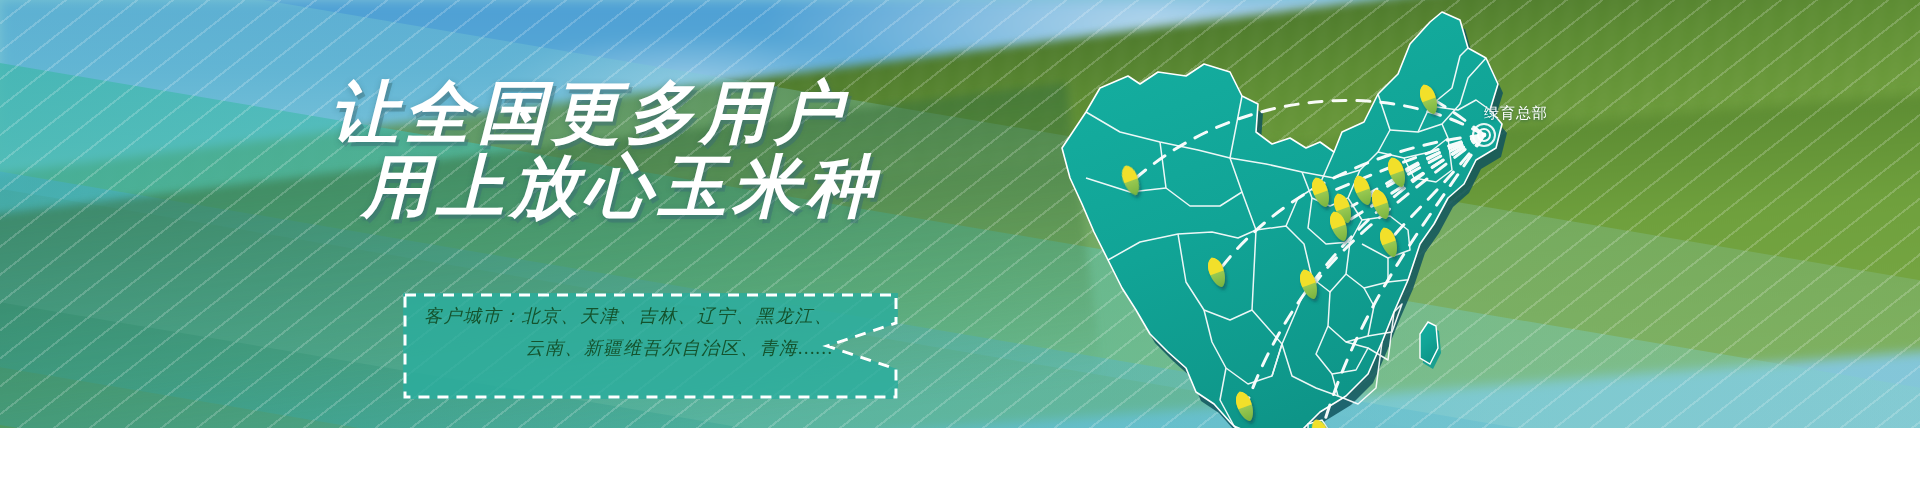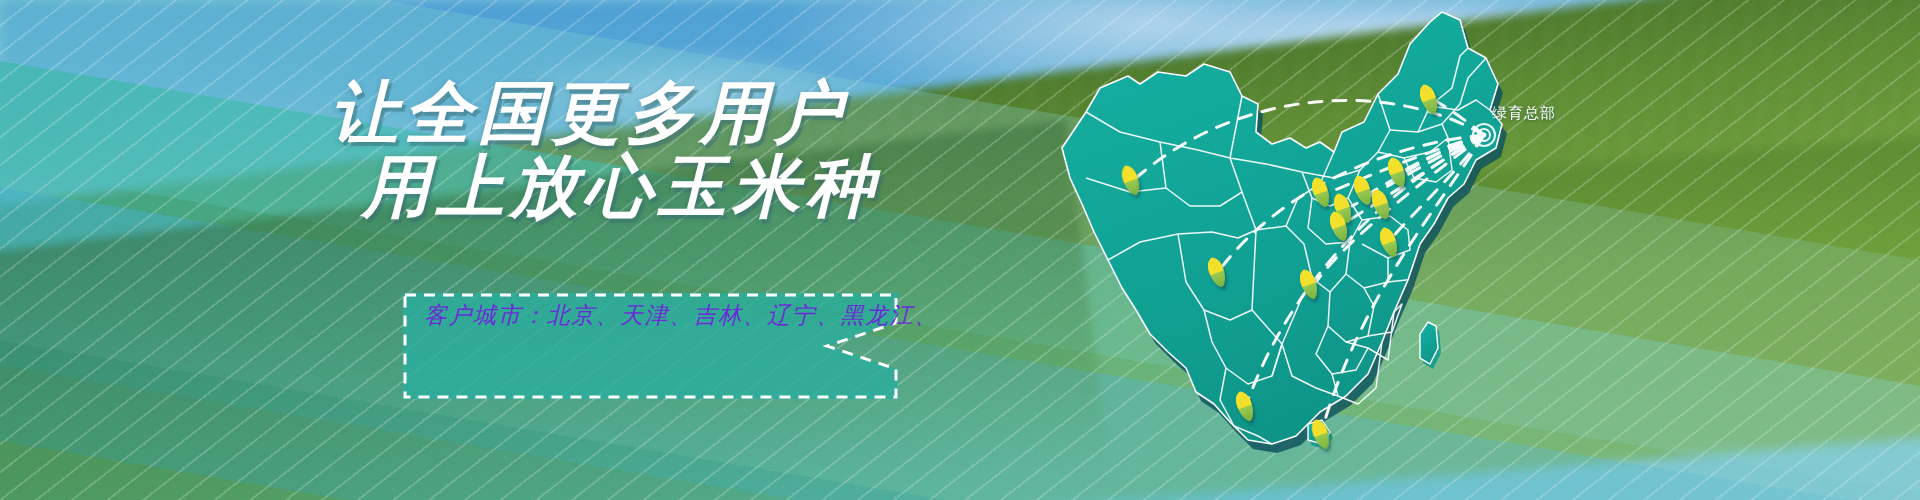--- a/index.html
+++ b/index.html
@@ -2,21 +2,21 @@
 <html><head>
 <meta charset="utf-8">
 <title>Banner</title>
 <style>
   html,body{margin:0;padding:0;background:#fff;}
   body{font-family:"Liberation Sans","DejaVu Sans",sans-serif;}
 
   .banner{
     position:relative;
     width:1920px;
-    height:500px;
+    height:428px;
     overflow:hidden;
     background:#7fc3d8;
   }
 
   
   .bg-photo{position:absolute;inset:0;overflow:hidden;}
 
   
   .bg-sky{
     position:absolute;left:0;top:0;width:100%;height:62%;
@@ -133,24 +133,24 @@
   }
   .infobox-border{
     position:absolute;left:403px;top:293px;
     width:495px;height:106px;
     z-index:7;
     pointer-events:none;
   }
   .infobox-text{
     position:absolute;left:424px;top:300px;
     z-index:8;
-    color:#6d28d9;
+    color:#14532d;
     font-family:"Liberation Serif","DejaVu Serif",serif;
     font-style:italic;
-    font-size:23px;
+    font-size:18px;
     line-height:32px;
     letter-spacing:1.5px;
     white-space:nowrap;
     text-align:right;
   }
 
   
   .map-wrap{
     position:absolute;left:990px;top:-8px;
     width:620px;height:500px;
@@ -160,21 +160,20 @@
 
   .hq-label{
     position:absolute;left:1484px;top:104px;
     z-index:9;
     color:#ffffff;
     font-family:"Liberation Sans","DejaVu Sans",sans-serif;
     font-size:15px;
     letter-spacing:1px;
     text-shadow:0 1px 3px rgba(0,60,70,.55);
     white-space:nowrap;
-    margin-left:8px;
   }
 </style>
 </head>
 <body>
 
 <div class="banner">
 
   <div class="bg-photo">
     <div class="bg-sky"></div>
     <div class="bg-trees"></div>
@@ -195,20 +194,21 @@
     <div class="l1">让全国更多用户</div>
     <div class="l2">用上放心玉米种</div>
   </div>
 
   <div class="infobox"></div>
   <svg class="infobox-border" viewBox="0 0 495 106" preserveAspectRatio="none">
     <polygon points="2,2 493,2 493,30 424,53 493,76 493,104 2,104" fill="none" stroke="#ffffff" stroke-width="3" stroke-dasharray="11 8" stroke-linejoin="miter"></polygon>
   </svg>
   <div class="infobox-text">
     <div>客户城市：北京、天津、吉林、辽宁、黑龙江、</div>
+    <div>云南、新疆维吾尔自治区、青海……</div>
   </div>
 
   <div class="map-wrap">
     <svg viewBox="0 0 620 500">
       <defs>
         <linearGradient id="landGrad" x1="0" y1="0" x2="0.4" y2="1">
           <stop offset="0%" stop-color="#15B0A2"></stop>
           <stop offset="55%" stop-color="#11A496"></stop>
           <stop offset="100%" stop-color="#0E9588"></stop>
         </linearGradient>

